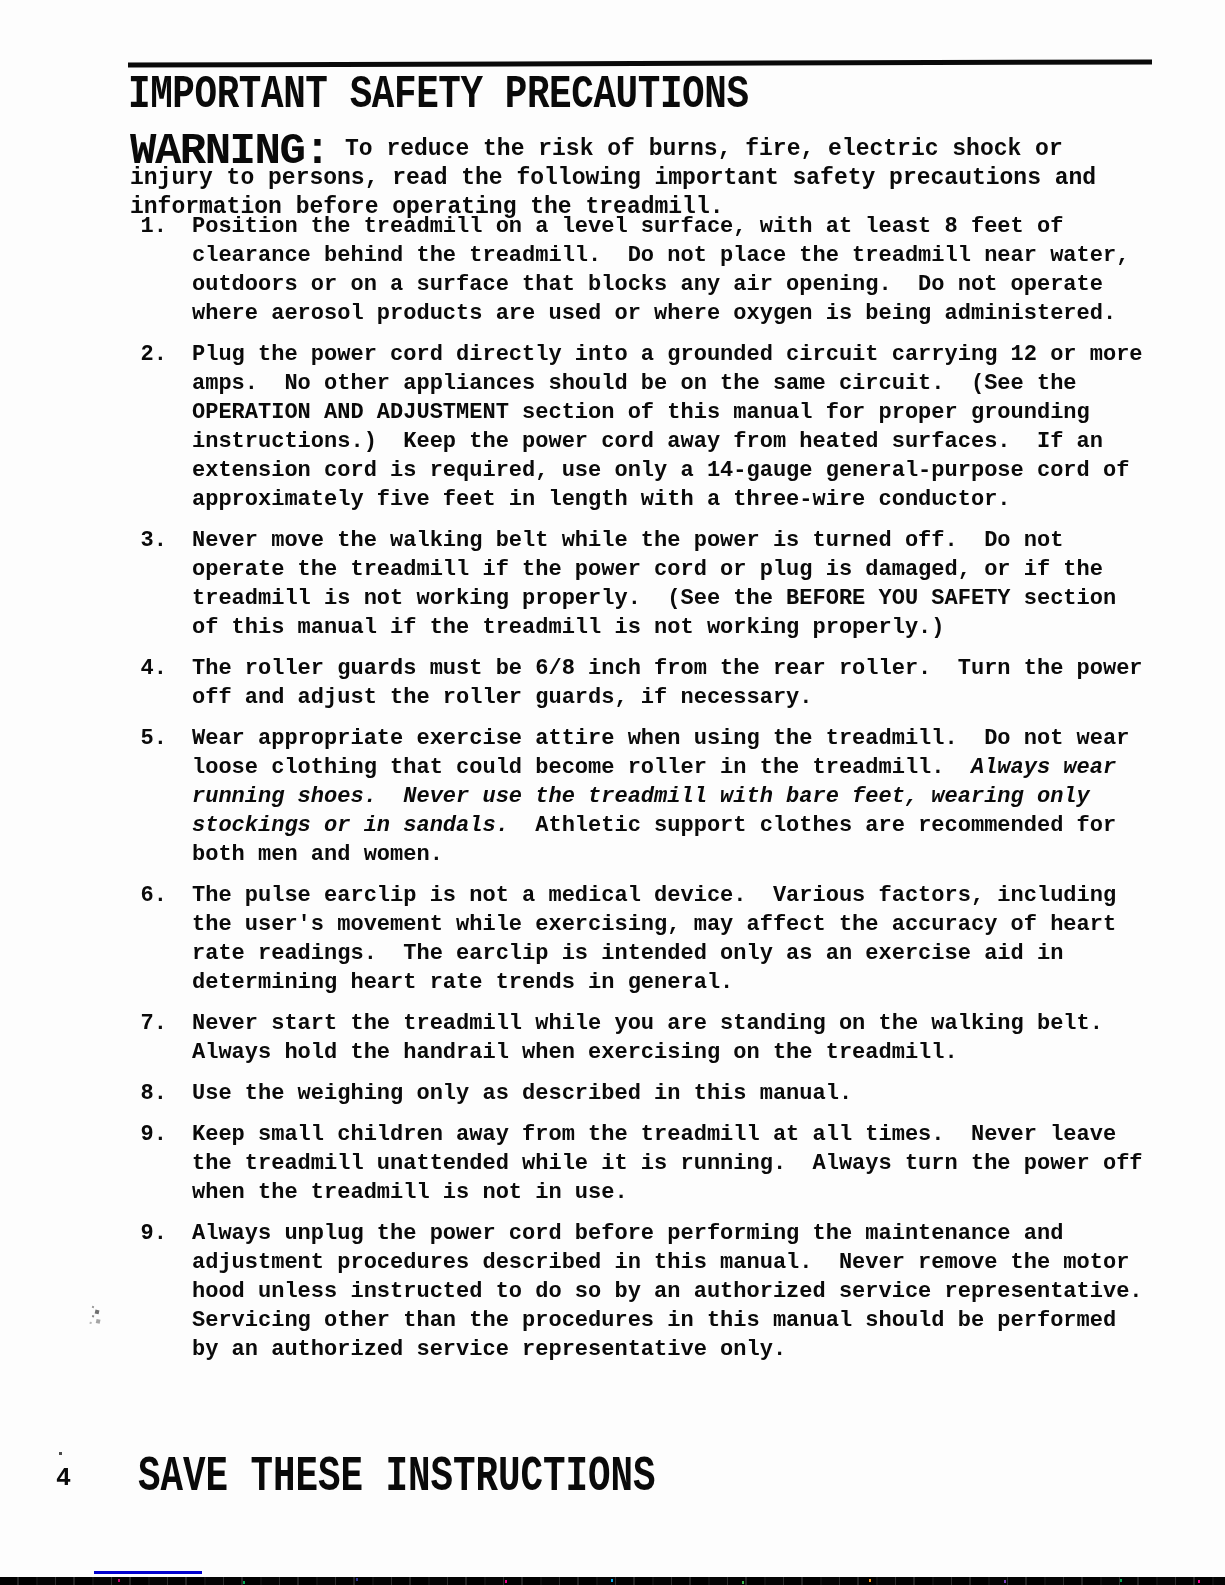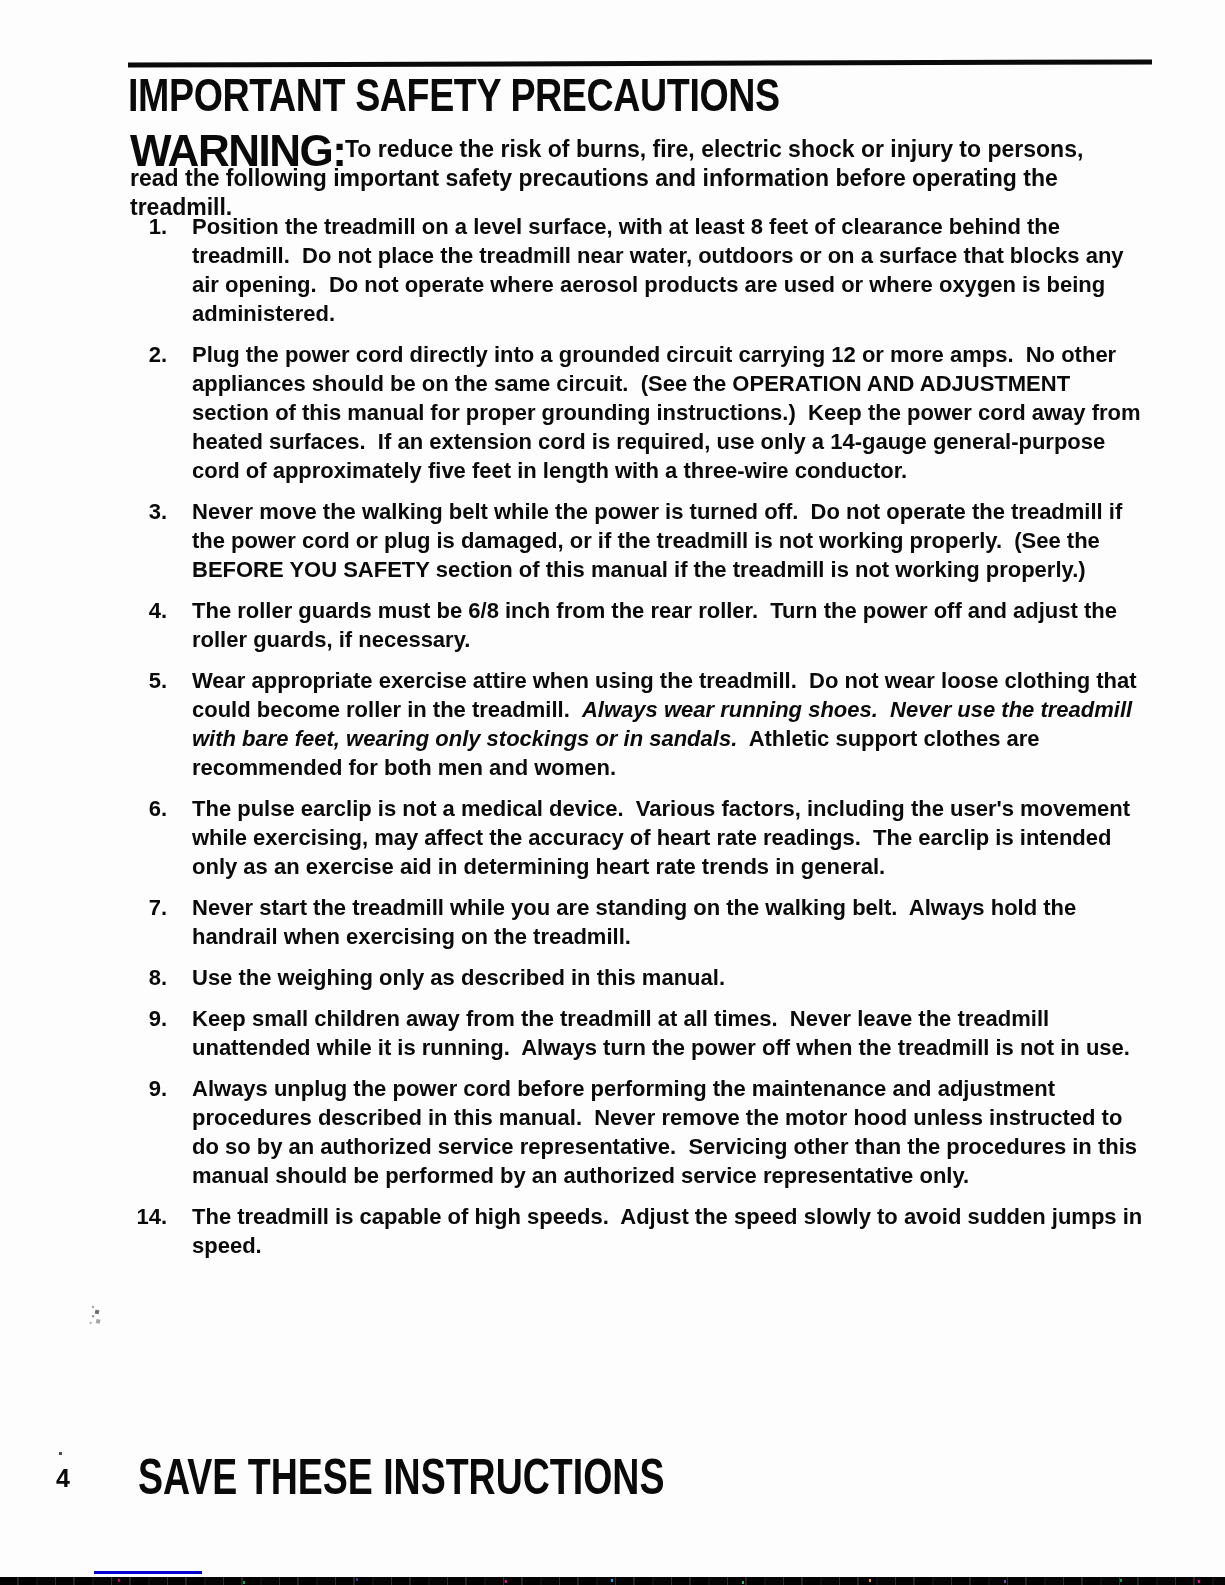--- a/index.html
+++ b/index.html
@@ -5,21 +5,21 @@
   html, body {
     margin: 0;
     padding: 0;
     background: #ffffff;
   }
   .page {
     position: relative;
     width: 1225px;
     height: 1585px;
     background: var(--paper, #fefefe);
-    font-family: Liberation Sans, sans-serif;
+    font-family: Liberation Mono, monospace;
     font-weight: 700;
     color: var(--ink, #0a0a0a);
     overflow: hidden;
   }
   
   .title-rule {
     position: absolute;
     left: 128px;
     top: 61px;
     width: 1024px;
@@ -207,24 +207,20 @@
         <div class="txt"><span>Use the weighing only as described in this manual.</span></div>
       </li>
       <li>
         <span class="num">9.</span>
         <div class="txt"><span>Keep small children away from the treadmill at all times.  Never leave the treadmill unattended while it is running.  Always turn the power off when the treadmill is not in use.</span></div>
       </li>
       <li>
         <span class="num">9.</span>
         <div class="txt"><span>Always unplug the power cord before performing the maintenance and adjustment procedures described in this manual.  Never remove the motor hood unless instructed to do so by an authorized service representative.  Servicing other than the procedures in this manual should be performed by an authorized service representative only.</span></div>
       </li>
-      <li>
-        <span class="num">14.</span>
-        <div class="txt"><span>The treadmill is capable of high speeds.  Adjust the speed slowly to avoid sudden jumps in speed.</span></div>
-      </li>
     </ol>
 
   <div class="page-number">4</div>
 
   <h2 class="save-heading">SAVE THESE INSTRUCTIONS</h2>
 
   <div class="scan-speck"></div>
   <div class="scan-dot"></div>
 
   <div class="footer-blue-line"></div>

